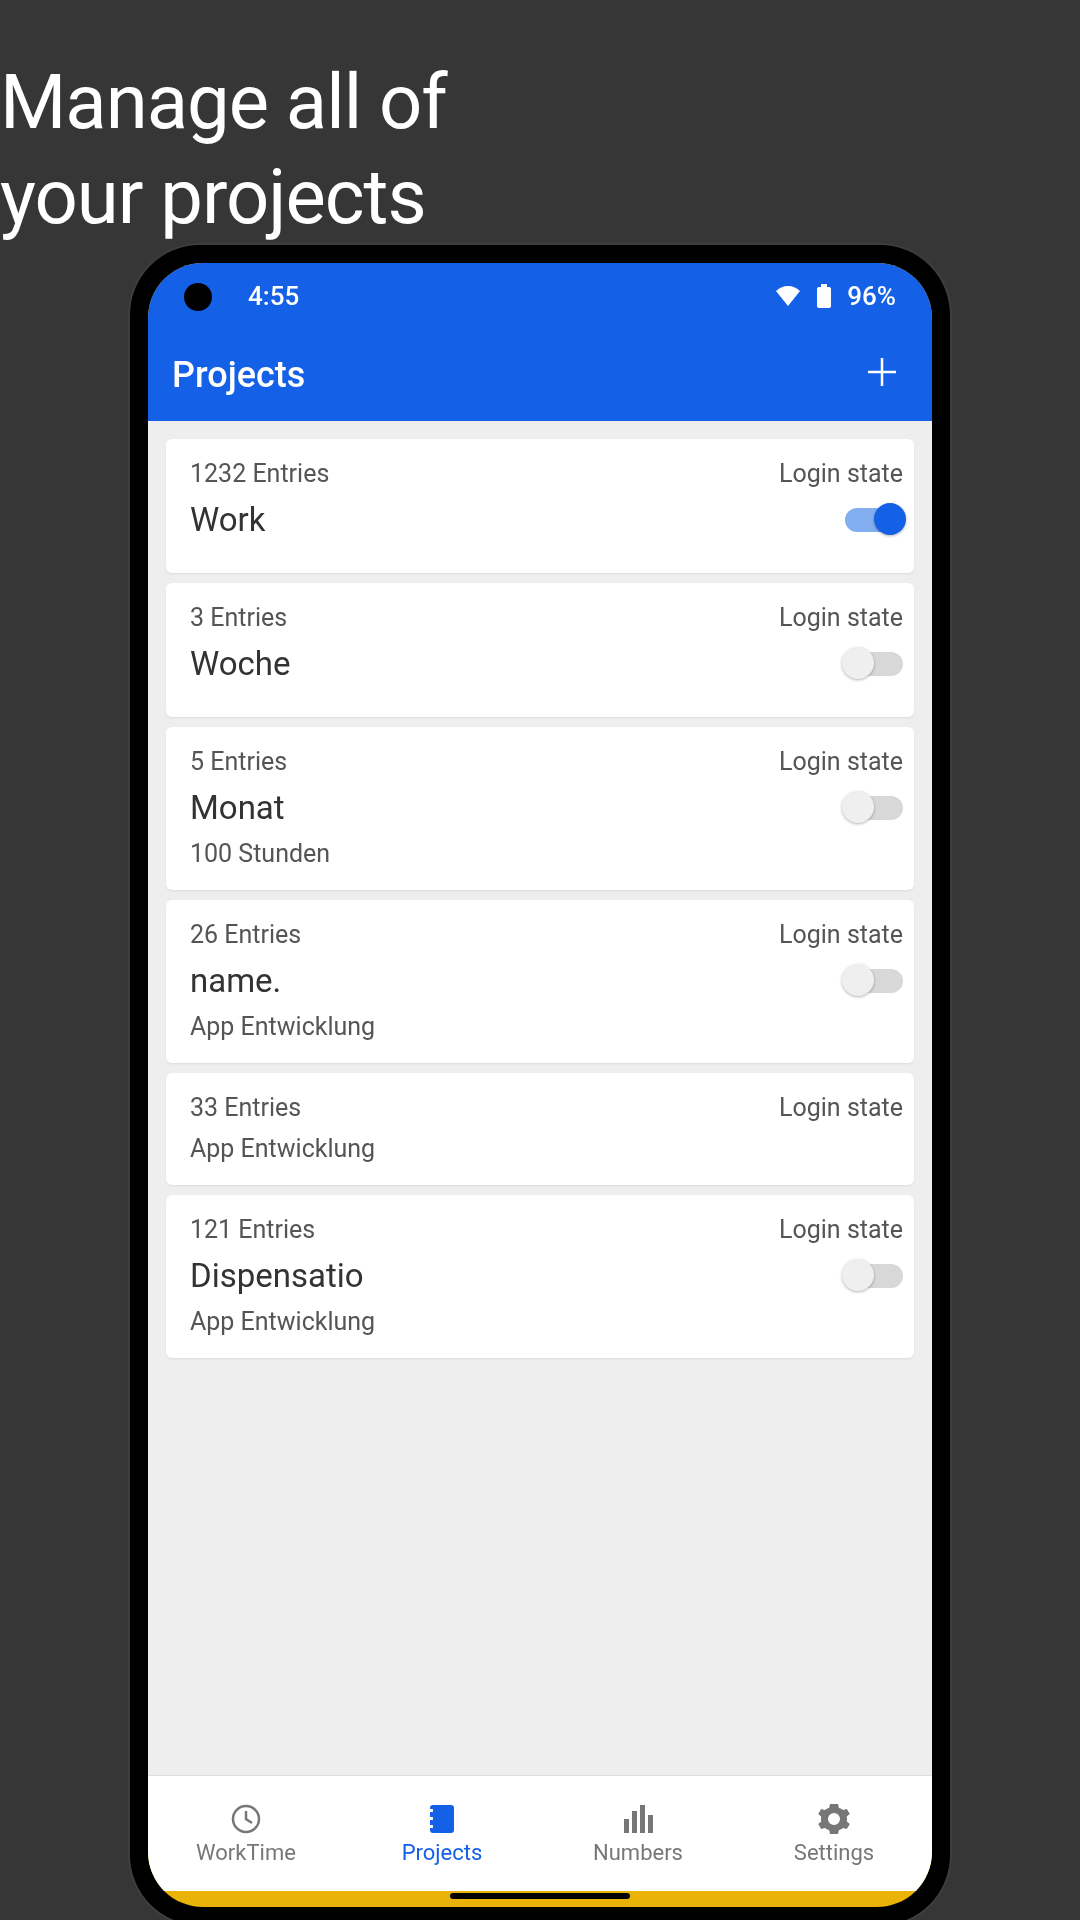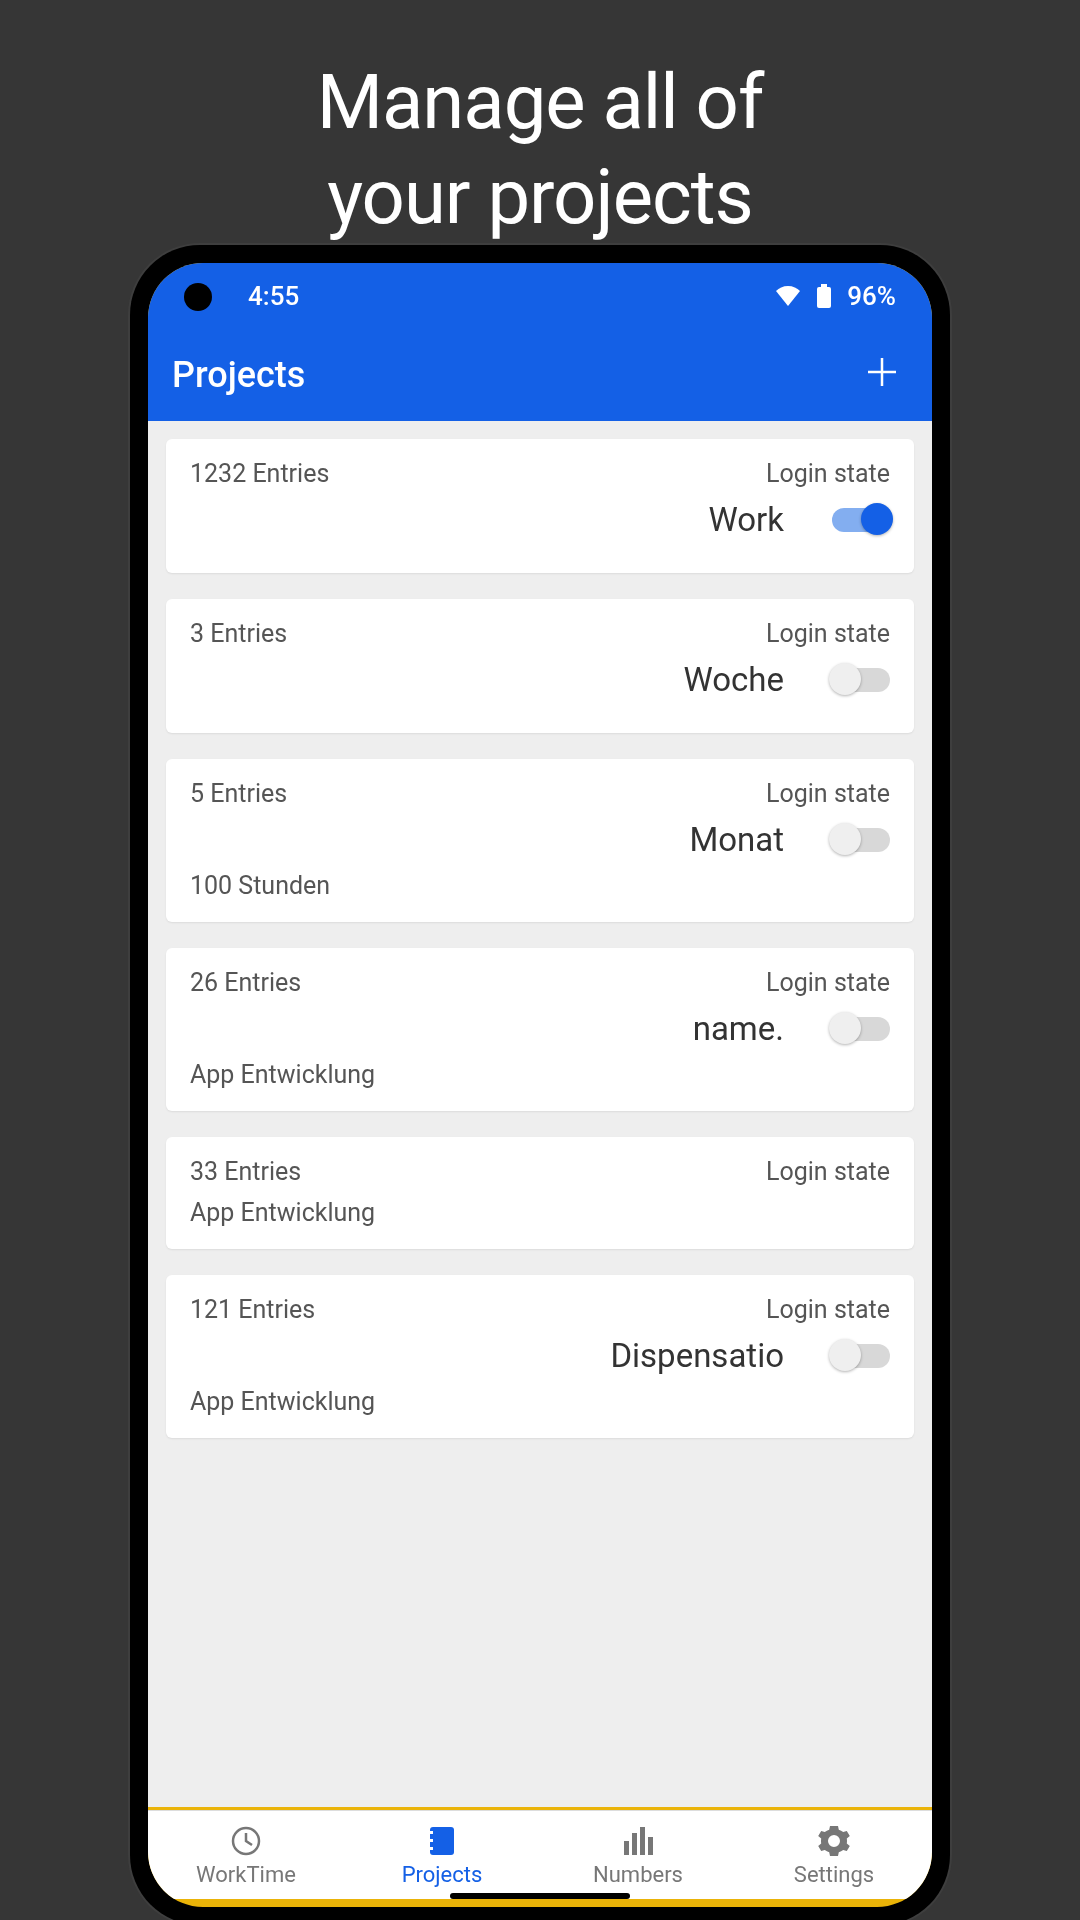--- a/index.html
+++ b/index.html
@@ -8,21 +8,21 @@
     height: 1920px;
     background: #363636;
     font-family: -apple-system, BlinkMacSystemFont, 'Segoe UI', Roboto, Helvetica, Arial, sans-serif;
     overflow: hidden;
     position: relative;
   }
   .promo-title {
     color: #fff;
     font-size: 76px;
     font-weight: 400;
-    text-align: center;
+    text-align: left;
     line-height: 1.25;
     padding-top: 55px;
     letter-spacing: -1px;
   }
   .phone-frame {
     position: absolute;
     left: 130px;
     top: 245px;
     width: 820px;
     height: 1680px;
@@ -85,38 +85,37 @@
   }
   .content {
     background: #eeeeee;
     padding: 18px 18px 0 18px;
     height: calc(100% - 66px - 92px - 100px);
     overflow: hidden;
   }
   .card {
     background: #fff;
     border-radius: 6px;
-    padding: 20px 24px 22px 24px;
-    margin-bottom: 26px;
+    padding: 20px 11px 22px 24px;
+    margin-bottom: 10px;
     box-shadow: 0 1px 2px rgba(0,0,0,0.08);
     position: relative;
   }
   .card-top {
     display: flex;
     justify-content: space-between;
     font-size: 25px;
     color: #555;
     margin-bottom: 12px;
   }
   .card-mid {
     display: flex;
-    justify-content: flex-end;
+    justify-content: space-between;
     align-items: center;
     margin-bottom: 12px;
-    gap: 48px;
   }
   .card-name {
     font-size: 33px;
     color: #333;
   }
   .card-sub {
     font-size: 25px;
     color: #555;
   }
   .toggle {
@@ -149,24 +148,24 @@
     right: -3px;
     top: -5px;
     width: 32px;
     height: 32px;
     background: #1460E6;
     border-radius: 50%;
     box-shadow: 0 1px 3px rgba(0,0,0,0.3);
   }
   .bottom-nav {
     position: absolute;
-    bottom: 8px;
+    bottom: 16px;
     left: 0;
     right: 0;
-    height: 89px;
+    height: 116px;
     background: #fff;
     display: flex;
     border-top: 1px solid #ddd;
   }
   .nav-item {
     flex: 1;
     display: flex;
     flex-direction: column;
     align-items: center;
     justify-content: center;

